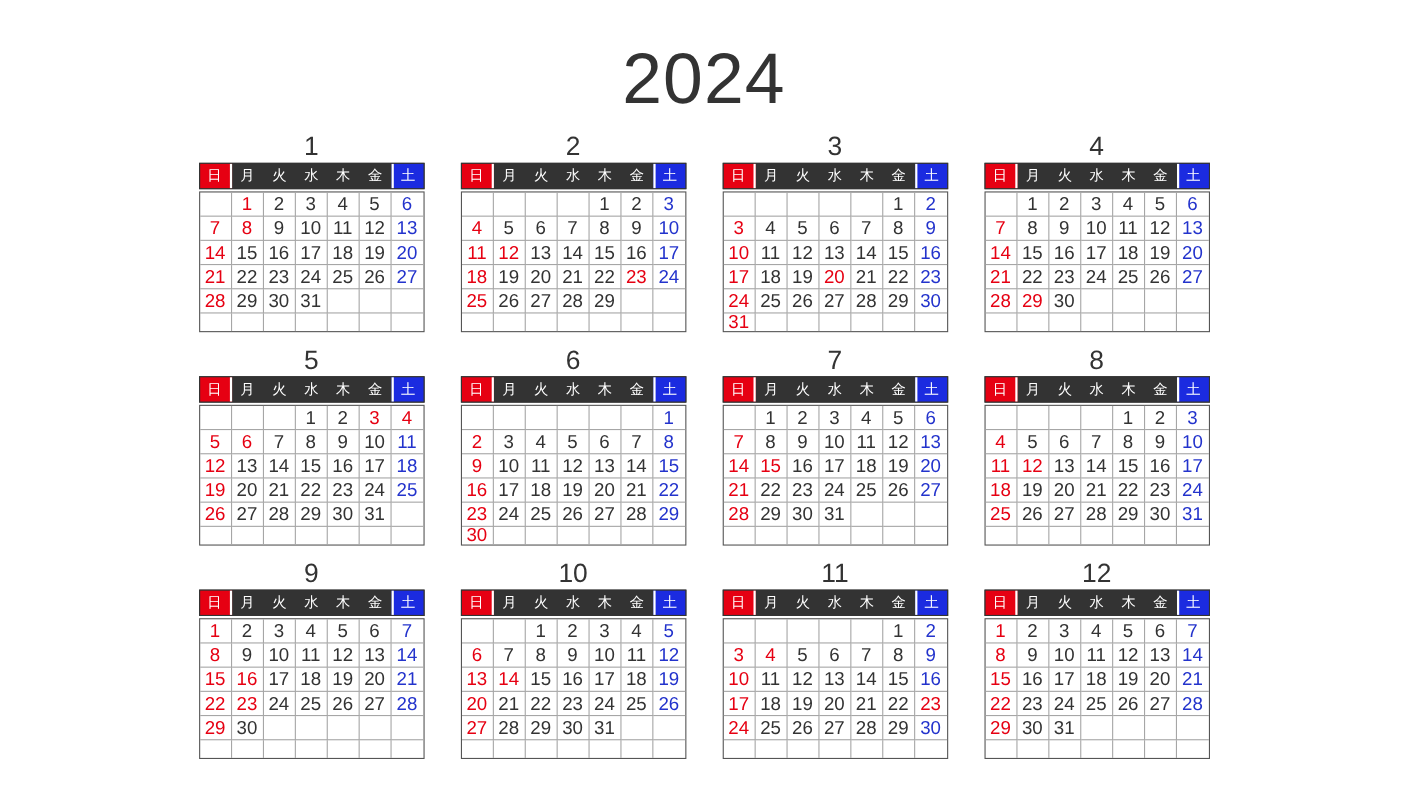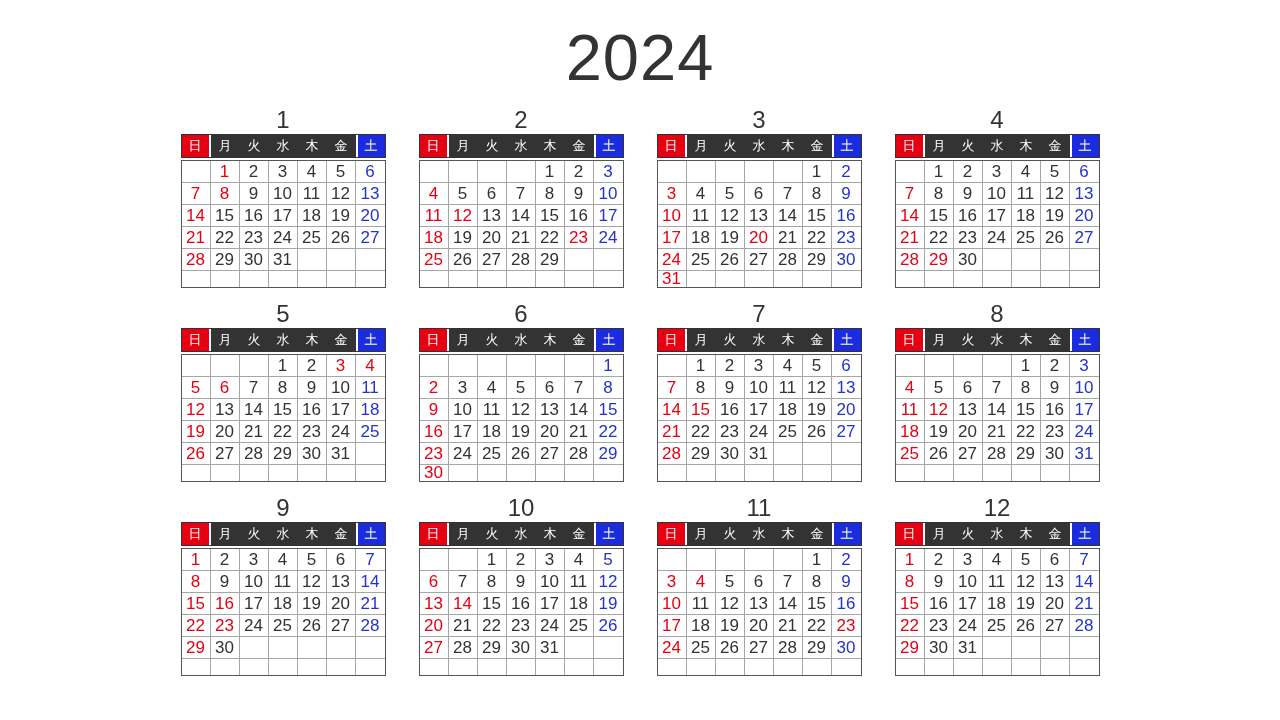--- a/index.html
+++ b/index.html
@@ -15,21 +15,21 @@
     width: 1280px;
     height: 720px;
     box-sizing: border-box;
   }
   .year-title {
     text-align: center;
     font-size: 65px;
     font-weight: 400;
     color: var(--ink, #333333);
     margin: 0;
-    padding-top: 20px;
+    padding-top: 34px;
     height: 84px;
     line-height: 76px;
     letter-spacing: 1px;
   }
   .months-grid {
     display: grid;
     grid-template-columns: repeat(4, 205px);
     column-gap: 33px;
     row-gap: 12px;
     justify-content: center;

